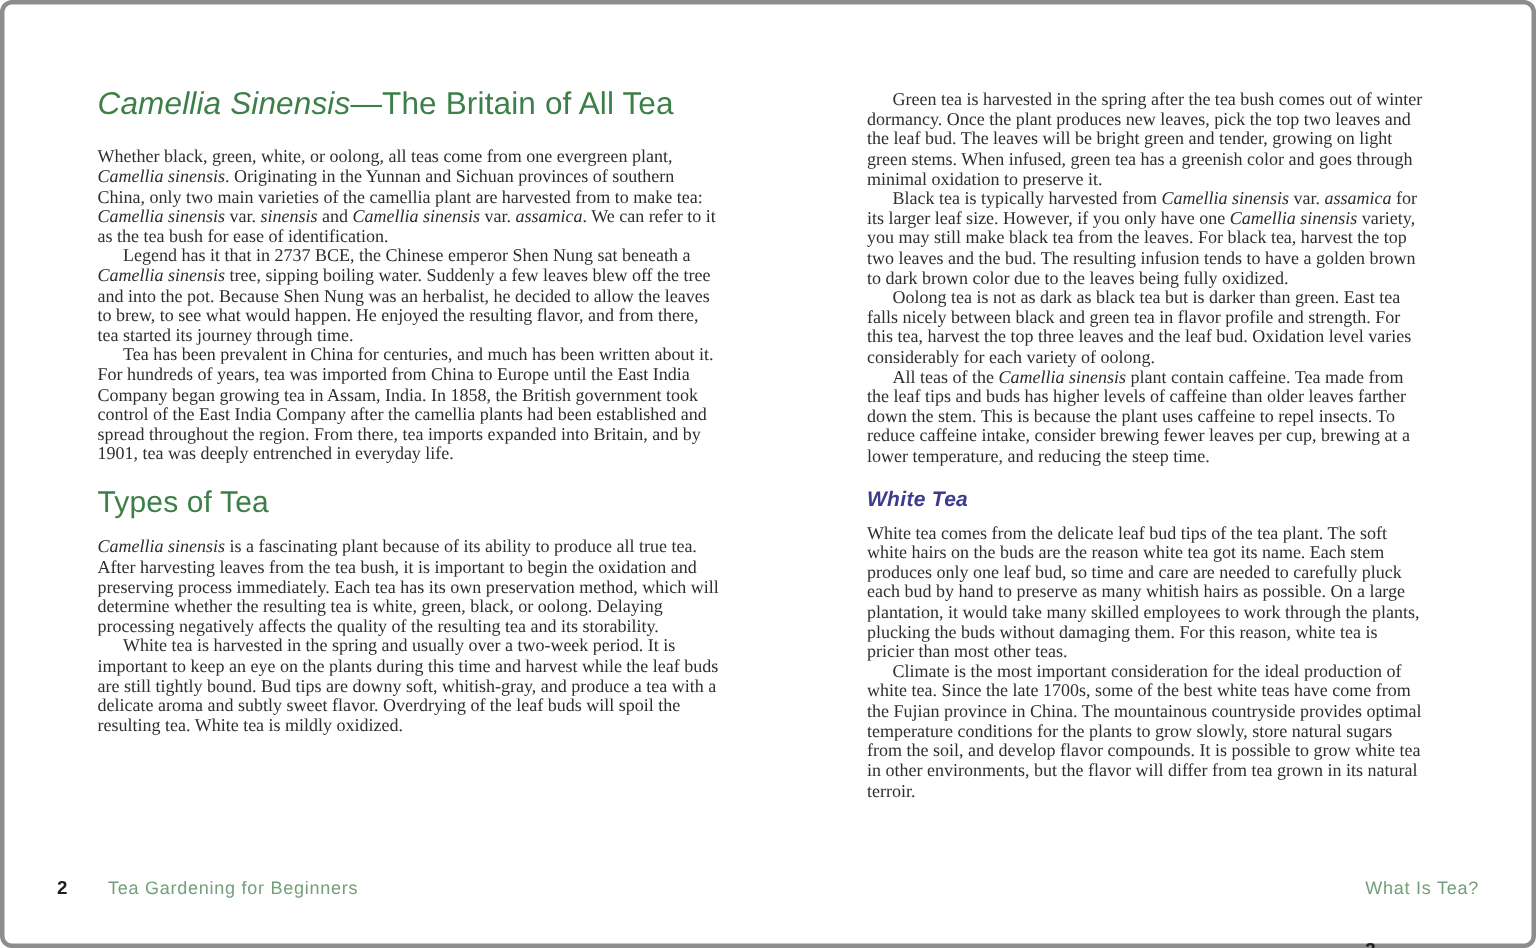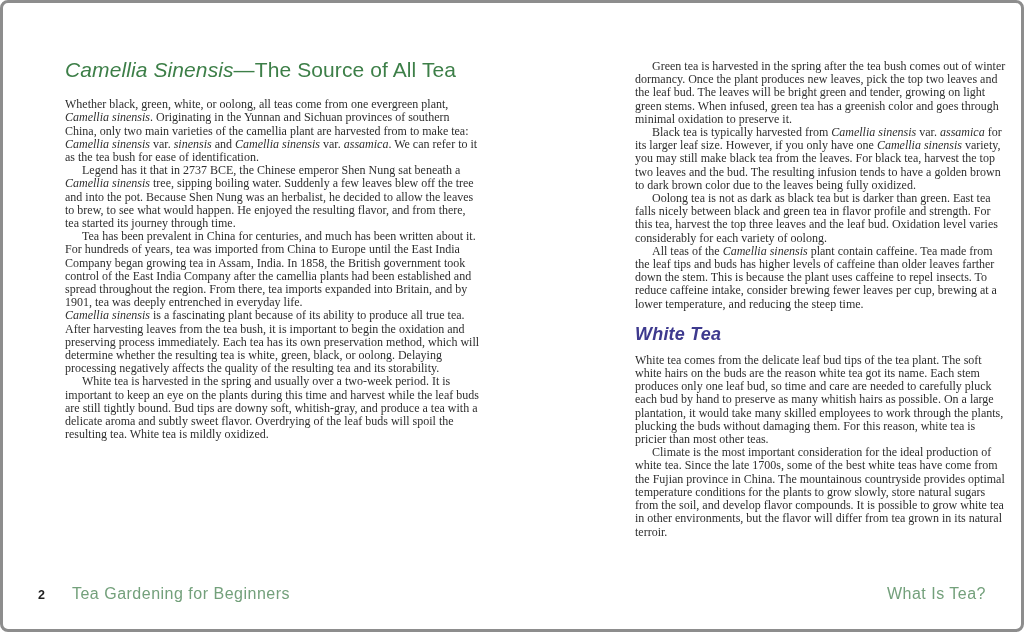--- a/index.html
+++ b/index.html
@@ -13,66 +13,67 @@
   body{
     width:1024px;height:632px;position:relative;overflow:hidden;
     font-family:"Liberation Serif",serif;color:var(--ink);
   }
   .frame{
     position:absolute;inset:0;border:3px solid var(--border);
     border-radius:8px;box-sizing:border-box;background:#ffffff;
   }
   .col{position:absolute;}
   .col-left{left:65px;top:58px;width:415px;}
-  .col-right{left:635px;top:60px;width:374px;}
+  .col-right{left:578px;top:60px;width:374px;}
   h1.chapter{
     font-family:"Liberation Sans",sans-serif;font-weight:500;
     font-size:21px;line-height:1.15;color:var(--green);
     margin:0 0 16px 0;letter-spacing:0.1px;
   }
   h1.chapter .ital{font-style:italic;}
   h2.section{
     font-family:"Liberation Sans",sans-serif;font-weight:500;
     font-size:20px;color:var(--green);margin:15px 0 11px 0;letter-spacing:0.1px;
   }
   h3.subsection{
     font-family:"Liberation Sans",sans-serif;font-weight:700;
-    font-style:italic;font-size:18px;color:var(--indigo);
+    font-style:italic;font-size:14px;color:var(--indigo);
     margin:13px 0 9px 0;letter-spacing:0.2px;
   }
   p.bp{
     font-size:12px;line-height:13.2px;margin:0;
     text-align:left;color:var(--ink);
   }
   p.bp.ind{text-indent:17px;}
   p.bp i{font-style:italic;}
   .footer-left,.footer-right{
     position:absolute;top:585px;display:flex;align-items:baseline;gap:27px;
     font-family:"Liberation Sans",sans-serif;
   }
   .footer-left{left:38px;}
   .footer-right{right:38px;flex-direction:column;}
   .pagenum{font-weight:700;font-size:12.5px;color:#1f1f1f;}
   .running-title{
-    font-size:16px;color:var(--footer-green);letter-spacing:0.5px;
+    font-size:12px;color:var(--footer-green);letter-spacing:0.5px;
   }
 </style>
 </head>
 <body>
 
 <div class="frame"></div>
 
 <div class="col col-left">
   <h1 class="chapter">
-    <span class="ital">Camellia Sinensis</span><span>—The Source of All Tea</span>
+    <span class="ital">Camellia Sinensis</span><span>—The Britain of All Tea</span>
   </h1>
   <p class="bp"><span>Whether black, green, white, or oolong, all teas come from one evergreen plant, </span><i>Camellia sinensis</i><span>. Originating in the Yunnan and Sichuan provinces of southern China, only two main varieties of the camellia plant are harvested from to make tea: </span><i>Camellia sinensis</i><span> var. </span><i>sinensis</i><span> and </span><i>Camellia sinensis</i><span> var. </span><i>assamica</i><span>. We can refer to it as the tea bush for ease of identification.</span></p>
   <p class="bp ind"><span>Legend has it that in 2737 BCE, the Chinese emperor Shen Nung sat beneath a </span><i>Camellia sinensis</i><span> tree, sipping boiling water. Suddenly a few leaves blew off the tree and into the pot. Because Shen Nung was an herbalist, he decided to allow the leaves to brew, to see what would happen. He enjoyed the resulting flavor, and from there, tea started its journey through time.</span></p>
   <p class="bp ind"><span>Tea has been prevalent in China for centuries, and much has been written about it. For hundreds of years, tea was imported from China to Europe until the East India Company began growing tea in Assam, India. In 1858, the British government took control of the East India Company after the camellia plants had been established and spread throughout the region. From there, tea imports expanded into Britain, and by 1901, tea was deeply entrenched in everyday life.</span></p>
 
+  <h2 class="section">Types of Tea</h2>
   <p class="bp"><i>Camellia sinensis</i><span> is a fascinating plant because of its ability to produce all true tea. After harvesting leaves from the tea bush, it is important to begin the oxidation and preserving process immediately. Each tea has its own preservation method, which will determine whether the resulting tea is white, green, black, or oolong. Delaying processing negatively affects the quality of the resulting tea and its storability.</span></p>
   <p class="bp ind"><span>White tea is harvested in the spring and usually over a two-week period. It is important to keep an eye on the plants during this time and harvest while the leaf buds are still tightly bound. Bud tips are downy soft, whitish-gray, and produce a tea with a delicate aroma and subtly sweet flavor. Overdrying of the leaf buds will spoil the resulting tea. White tea is mildly oxidized.</span></p>
 </div>
 
 <div class="col col-right">
   <p class="bp ind"><span>Green tea is harvested in the spring after the tea bush comes out of winter dormancy. Once the plant produces new leaves, pick the top two leaves and the leaf bud. The leaves will be bright green and tender, growing on light green stems. When infused, green tea has a greenish color and goes through minimal oxidation to preserve it.</span></p>
   <p class="bp ind"><span>Black tea is typically harvested from </span><i>Camellia sinensis</i><span> var. </span><i>assamica</i><span> for its larger leaf size. However, if you only have one </span><i>Camellia sinensis</i><span> variety, you may still make black tea from the leaves. For black tea, harvest the top two leaves and the bud. The resulting infusion tends to have a golden brown to dark brown color due to the leaves being fully oxidized.</span></p>
   <p class="bp ind"><span>Oolong tea is not as dark as black tea but is darker than green. East tea falls nicely between black and green tea in flavor profile and strength. For this tea, harvest the top three leaves and the leaf bud. Oxidation level varies considerably for each variety of oolong.</span></p>
   <p class="bp ind"><span>All teas of the </span><i>Camellia sinensis</i><span> plant contain caffeine. Tea made from the leaf tips and buds has higher levels of caffeine than older leaves farther down the stem. This is because the plant uses caffeine to repel insects. To reduce caffeine intake, consider brewing fewer leaves per cup, brewing at a lower temperature, and reducing the steep time.</span></p>
 

